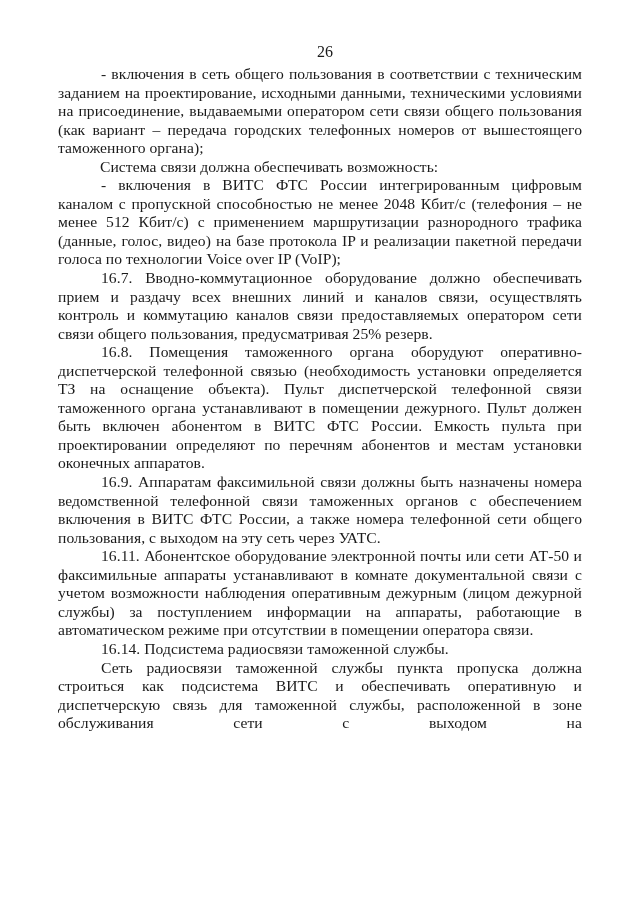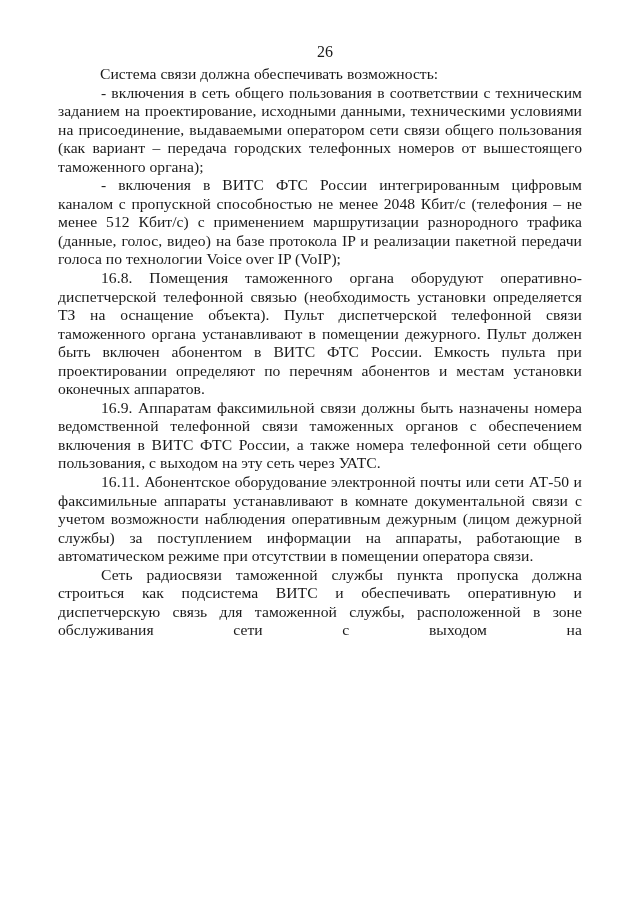--- a/index.html
+++ b/index.html
@@ -21,21 +21,23 @@
   .p.dash { text-indent: 43px; }
   .p.last-just { text-align-last: justify; }
 </style>
 </head>
 <body>
 
 <div class="page">
   <div class="page-number">26</div>
 
   <div class="body-text">
+    <p class="p dash">- включения в сеть общего пользования в соответствии с техническим заданием на проектирование, исходными данными, техническими условиями на присоединение, выдаваемыми оператором сети связи общего пользования (как вариант – передача городских телефонных номеров от вышестоящего таможенного органа);</p>
     <p class="p lead">Система связи должна обеспечивать возможность:</p>
-    <p class="p dash">- включения в сеть общего пользования в соответствии с техническим заданием на проектирование, исходными данными, техническими условиями на присоединение, выдаваемыми оператором сети связи общего пользования (как вариант – передача городских телефонных номеров от вышестоящего таможенного органа);</p>
     <p class="p dash">- включения в ВИТС ФТС России интегрированным цифровым каналом с пропускной способностью не менее 2048 Кбит/с (телефония – не менее 512 Кбит/с) с применением маршрутизации разнородного трафика (данные, голос, видео) на базе протокола IP и реализации пакетной передачи голоса по технологии Voice over IP (VoIP);</p>
+    <p class="p">16.7. Вводно-коммутационное оборудование должно обеспечивать прием и раздачу всех внешних линий и каналов связи, осуществлять контроль и коммутацию каналов связи предоставляемых оператором сети связи общего пользования, предусматривая 25% резерв.</p>
     <p class="p">16.8. Помещения таможенного органа оборудуют оперативно-диспетчерской телефонной связью (необходимость установки определяется ТЗ на оснащение объекта). Пульт диспетчерской телефонной связи таможенного органа устанавливают в помещении дежурного. Пульт должен быть включен абонентом в ВИТС ФТС России. Емкость пульта при проектировании определяют по перечням абонентов и местам установки оконечных аппаратов.</p>
     <p class="p">16.9. Аппаратам факсимильной связи должны быть назначены номера ведомственной телефонной связи таможенных органов с обеспечением включения в ВИТС ФТС России, а также номера телефонной сети общего пользования, с выходом на эту сеть через УАТС.</p>
     <p class="p">16.11. Абонентское оборудование электронной почты или сети АТ-50 и факсимильные аппараты устанавливают в комнате документальной связи с учетом возможности наблюдения оперативным дежурным (лицом дежурной службы) за поступлением информации на аппараты, работающие в автоматическом режиме при отсутствии в помещении оператора связи.</p>
+    <p class="p">16.14. Подсистема радиосвязи таможенной службы.</p>
     <p class="p last-just">Сеть радиосвязи таможенной службы пункта пропуска должна строиться как подсистема ВИТС и обеспечивать оперативную и диспетчерскую связь для таможенной службы, расположенной в зоне обслуживания сети с выходом на</p>
   </div>
 </div>
 
 </body></html>

